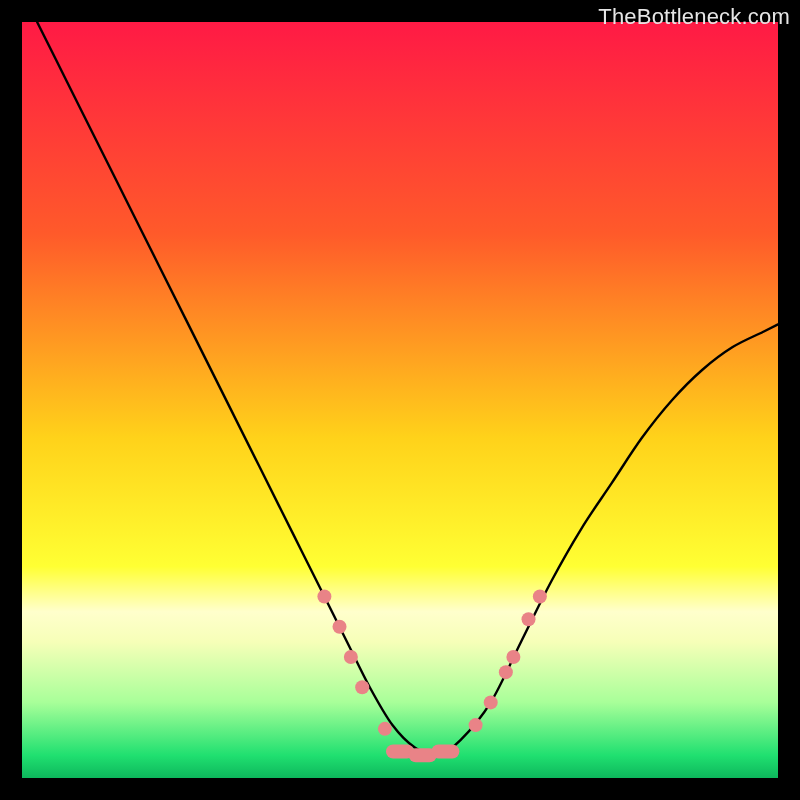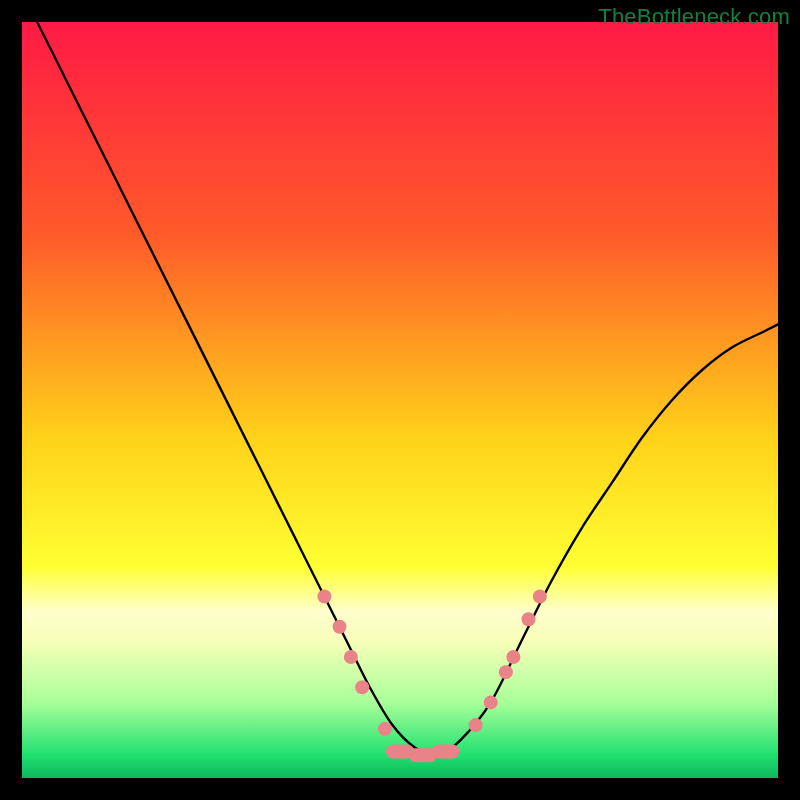--- a/index.html
+++ b/index.html
@@ -23,21 +23,21 @@
     position: absolute;
     left: 0;
     top: 0;
     width: 756px;
     height: 756px;
   }
   .watermark {
     position: absolute;
     top: 4px;
     right: 10px;
-    color: #15803d;
+    color: #e5e5e5;
     font-size: 22px;
     letter-spacing: 0.2px;
     font-weight: 400;
   }
   svg { display: block; }
 </style>
 </head>
 <body>
 
 <div class="frame">

